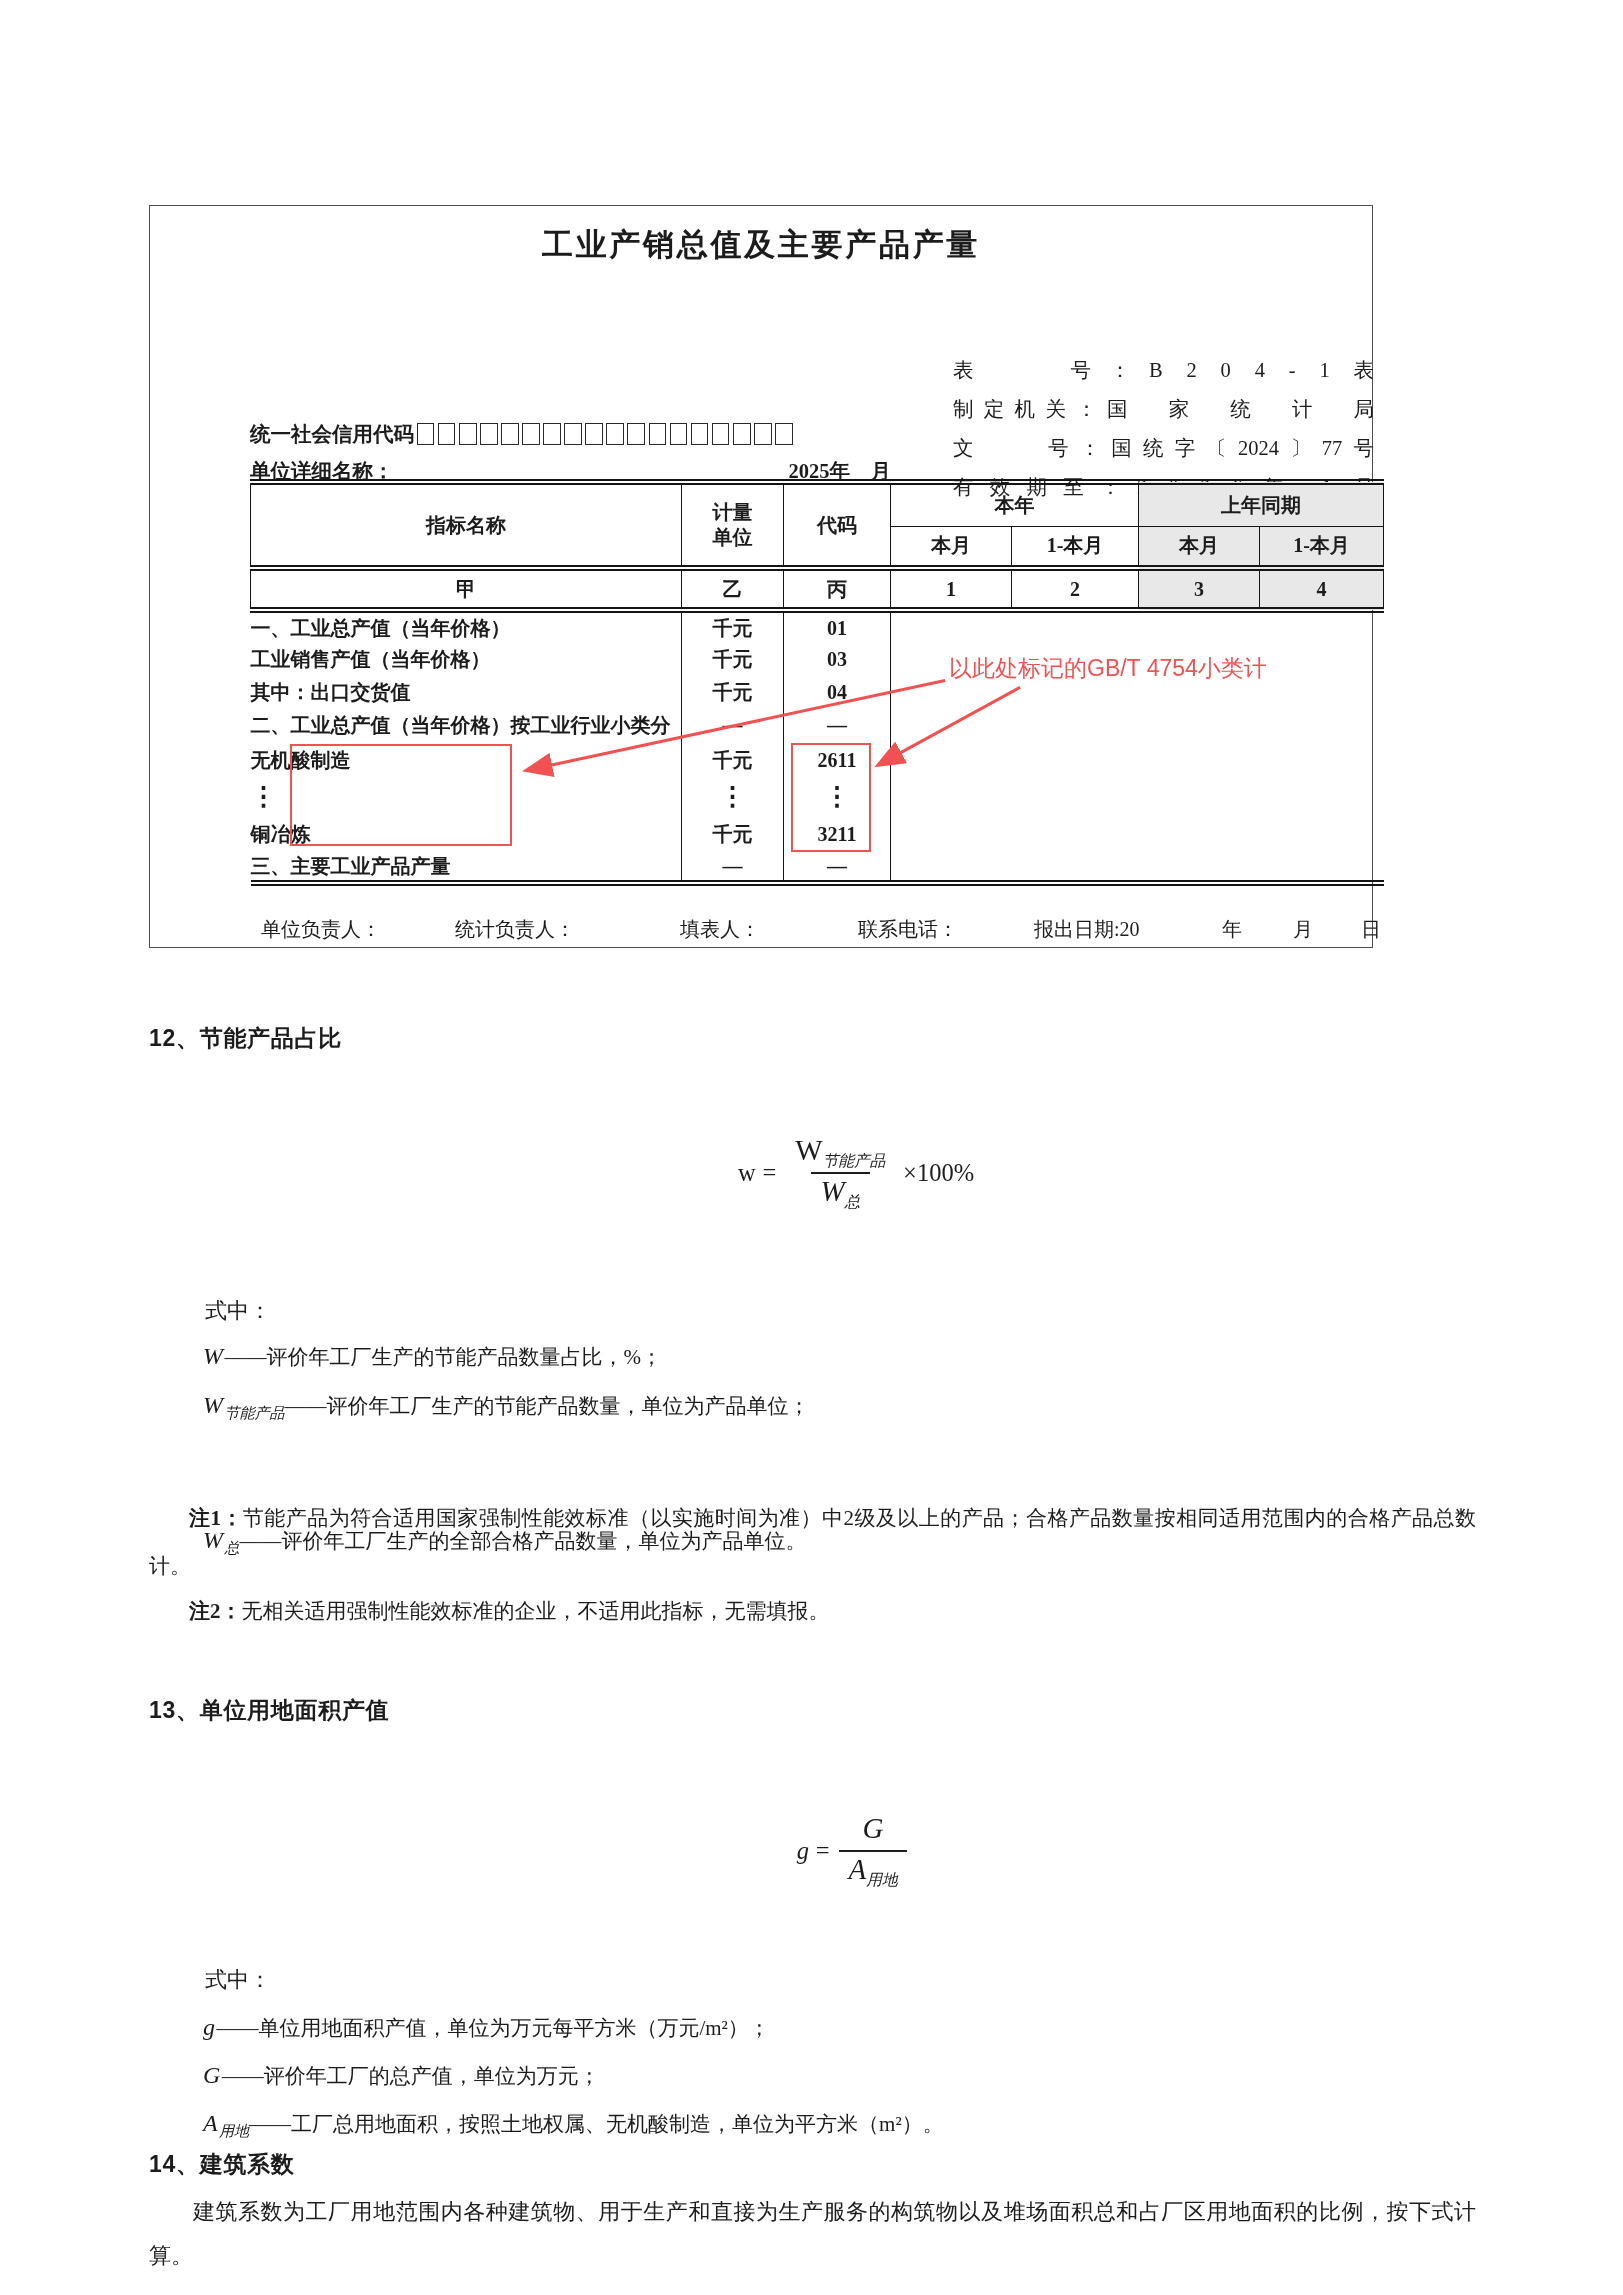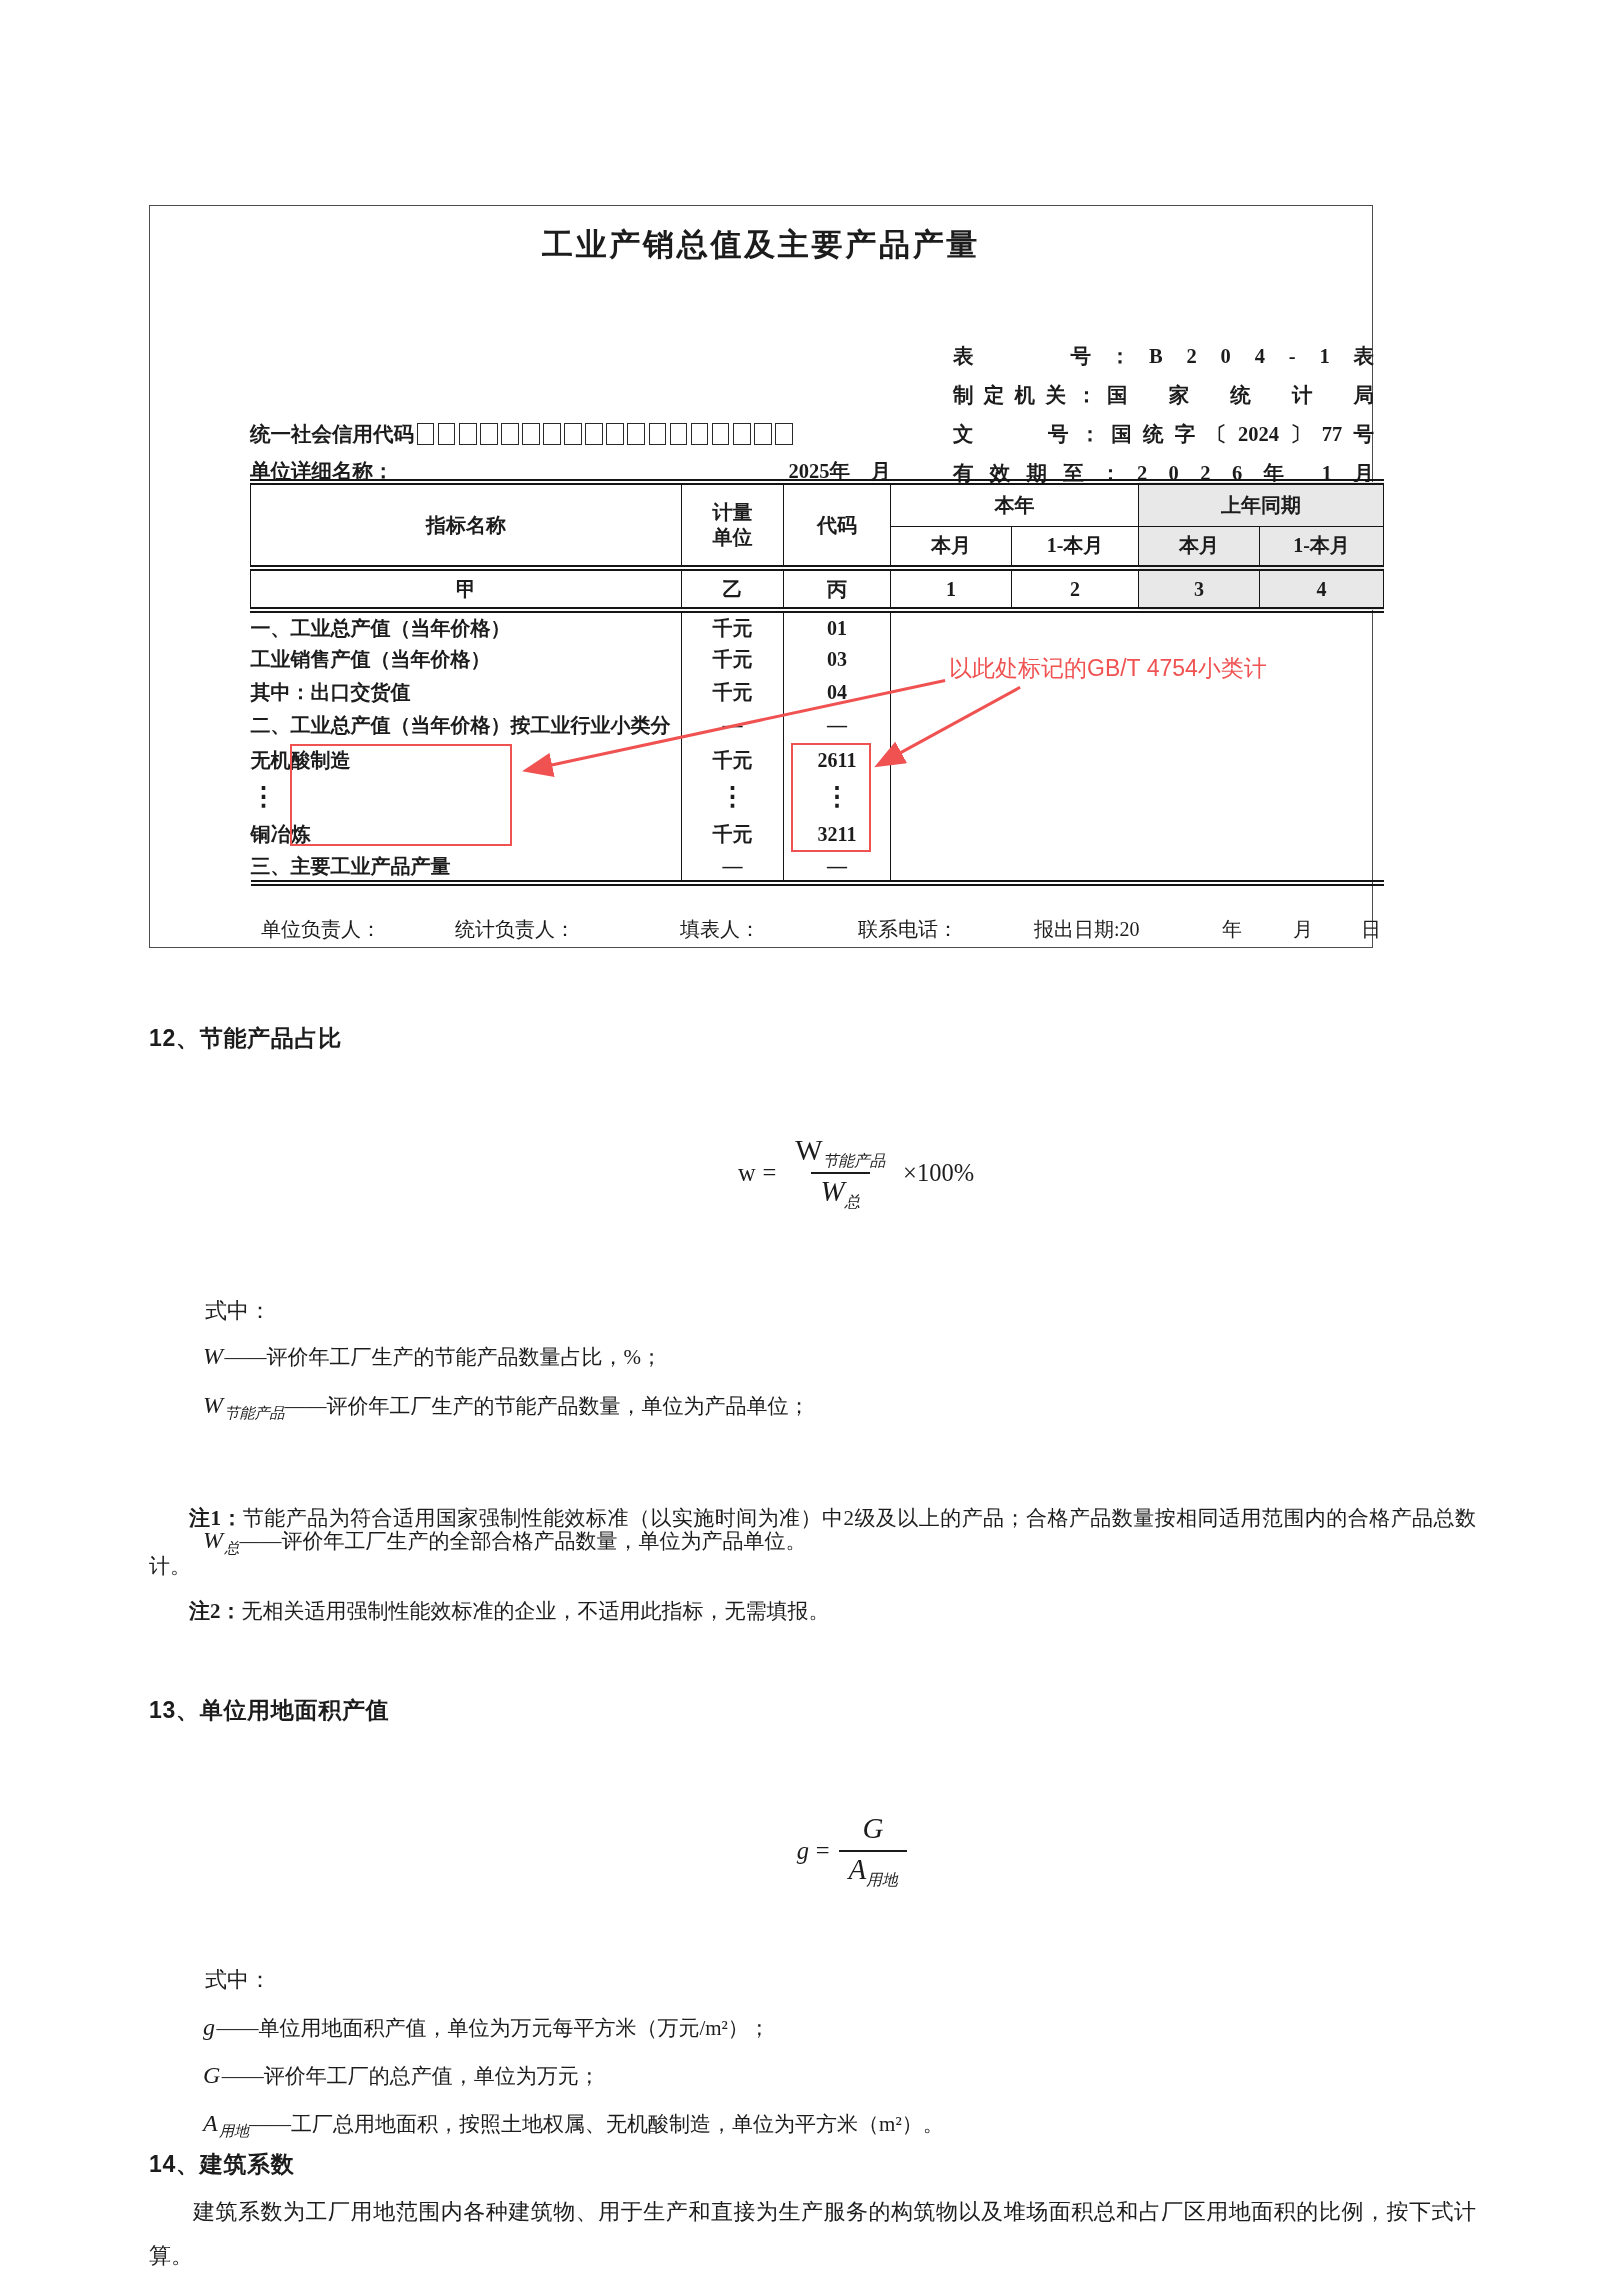--- a/index.html
+++ b/index.html
@@ -12,21 +12,21 @@
   html,body{margin:0;padding:0;}
   body{
     width:1623px;height:2295px;position:relative;background:#ffffff;
     font-family:"Liberation Serif","DejaVu Serif",serif;color:var(--ink);
   }
 
   
   .form-box{position:absolute;left:149px;top:205px;width:1224px;height:743px;border:1.4px solid #4d4d4d;background:#fff;}
   .form-title{position:absolute;top:17.7px;left:0;width:100%;text-align:center;font-size:31px;font-weight:700;letter-spacing:2.7px;}
 
-  .meta-right{position:absolute;left:803px;top:131px;width:421px;font-size:20.5px;font-weight:700;}
+  .meta-right{position:absolute;left:803px;top:145px;width:421px;font-size:20.5px;font-weight:400;}
   .meta-right .mline{height:39px;line-height:39px;text-align:justify;text-align-last:justify;white-space:normal;}
 
   .meta-left{position:absolute;left:100px;top:209px;width:641px;font-size:20.5px;font-weight:600;}
   .credit-line{height:37px;display:flex;align-items:center;text-align:center;}
   .boxes{display:inline-flex;gap:3.4px;margin-left:2.7px;}
   .code-box{width:17.7px;height:22px;border:1.4px solid #2a2a2a;background:#fff;}
   .unit-line{height:37px;display:flex;align-items:center;justify-content:space-between;}
 
   
   .form-table{position:absolute;left:100px;top:273px;width:1133px;border-collapse:collapse;table-layout:fixed;font-size:20px;}

